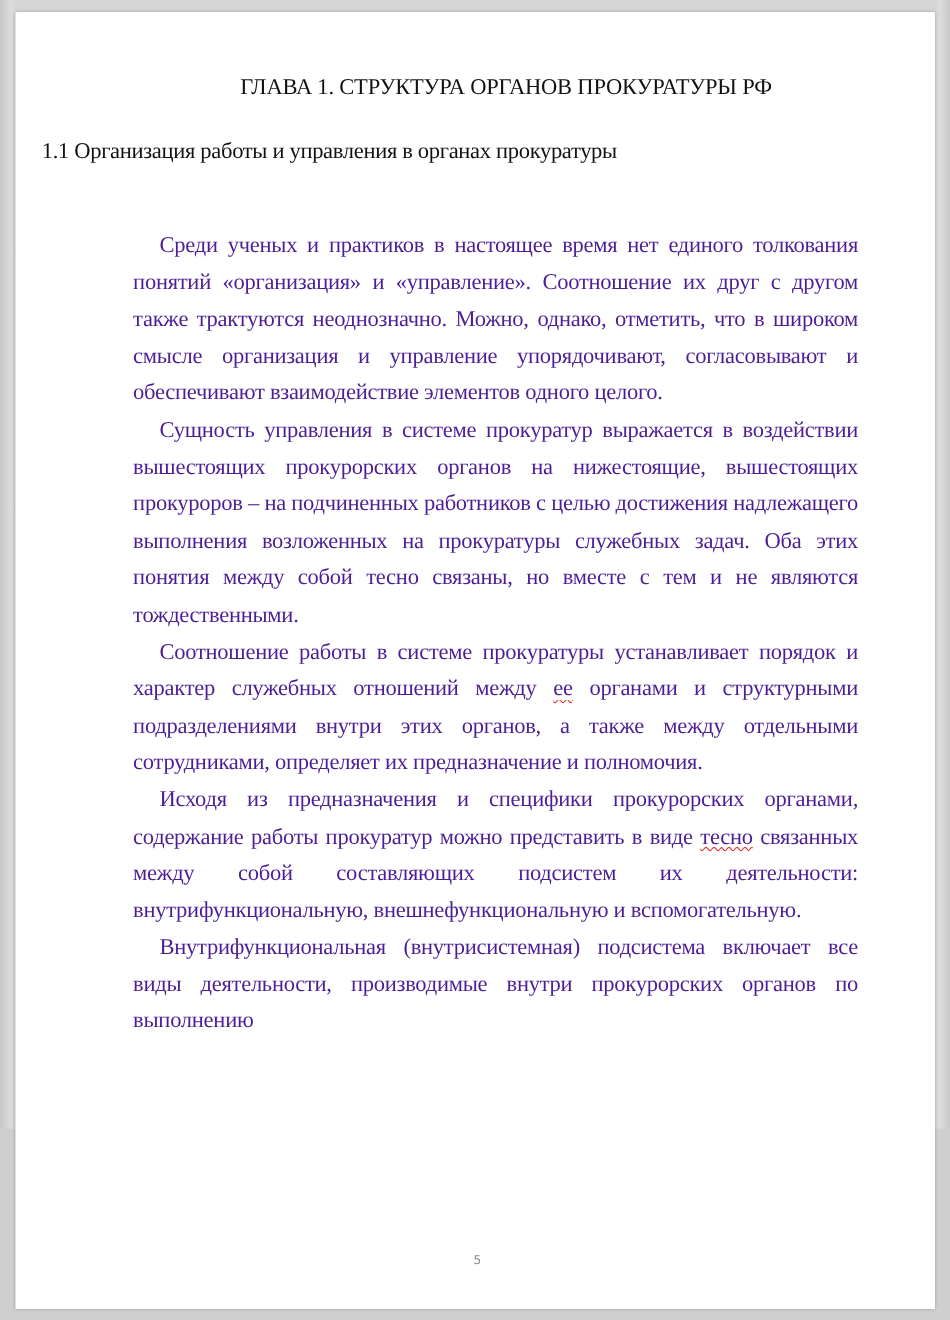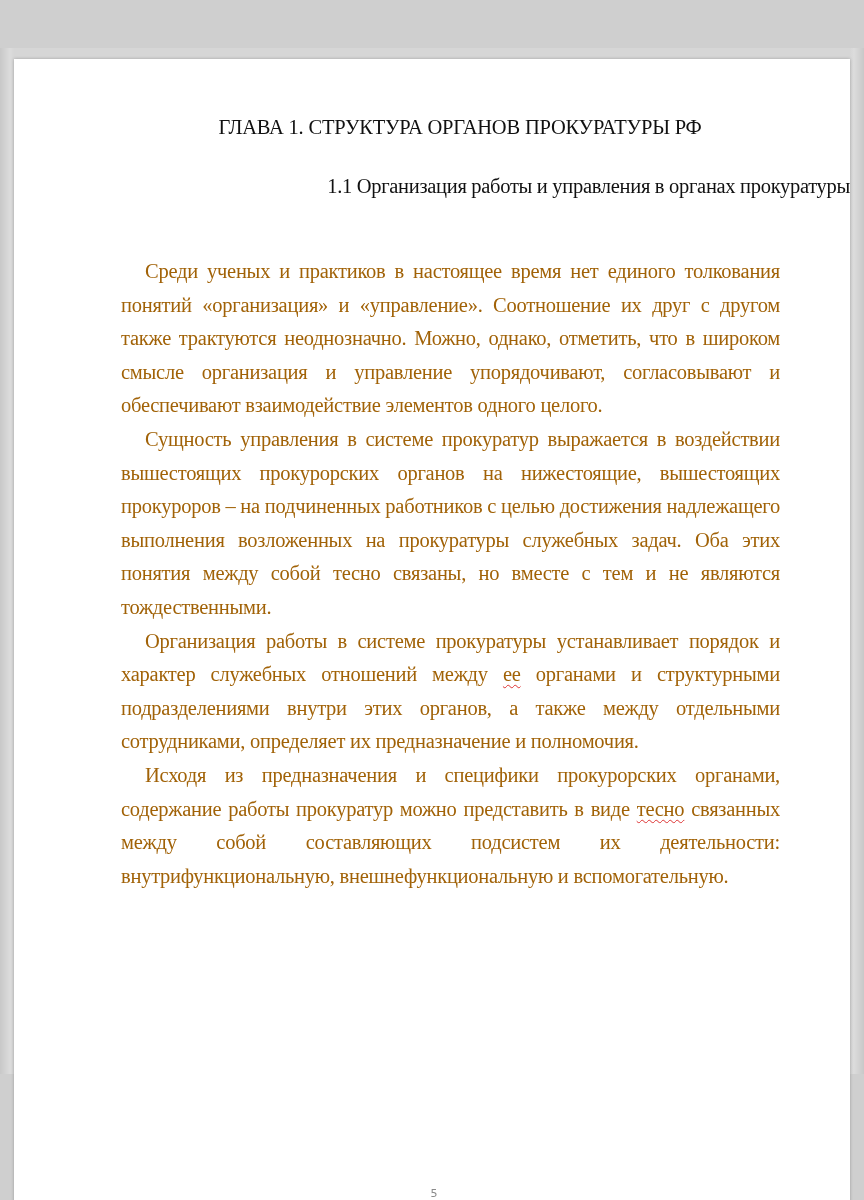--- a/index.html
+++ b/index.html
@@ -12,21 +12,20 @@
     background: #cfcfcf;
     position: relative;
     overflow: hidden;
     font-family: "Liberation Serif", "DejaVu Serif", serif;
   }
   .frame {
     position: absolute;
     left: 0; top: 0;
     width: 864px; height: 1026px;
     background: linear-gradient(to right, #c8c8c8 0px, #dcdcdc 10px, #d6d6d6 14px, #d6d6d6 850px, #dcdcdc 854px, #c8c8c8 864px);
-    margin-top: 48px;
   }
   .page {
     position: absolute;
     left: 14px;
     top: 11px;
     width: 836px;
     height: 1179px;
     background: #ffffff;
     box-shadow: 0 0 3px rgba(0,0,0,0.25);
   }
@@ -43,43 +42,43 @@
     letter-spacing: -0.2px;
     white-space: nowrap;
     margin: 0;
     font-weight: normal;
   }
   .section-title {
     position: absolute;
     left: 0;
     top: 116px;
     width: 836px;
-    text-align: right;
-    padding-left: 46px;
+    text-align: left;
+    padding-left: 24px;
     box-sizing: border-box;
     font-size: 20.5px;
     color: #111;
     letter-spacing: -0.3px;
     white-space: nowrap;
     margin: 0;
     font-weight: normal;
   }
   .body-text {
     position: absolute;
     left: 107px;
     top: 196px;
     width: 659px;
   }
   .para {
     margin: 0;
     font-size: 20.5px;
     line-height: 33.6px;
     text-align: justify;
     text-indent: 24px;
-    color: #a16207;
+    color: #4c1d95;
     letter-spacing: -0.25px;
   }
   .spell {
     text-decoration: underline wavy #d33;
     text-decoration-thickness: 1px;
     text-underline-offset: 3px;
   }
   .page-number {
     position: absolute;
     left: 0;
@@ -99,19 +98,20 @@
 <div class="frame">
   <div class="page">
 
     <h1 class="chapter-title">ГЛАВА 1. СТРУКТУРА ОРГАНОВ ПРОКУРАТУРЫ РФ</h1>
 
     <h2 class="section-title">1.1 Организация работы и управления в органах прокуратуры</h2>
 
     <div class="body-text">
       <p class="para">Среди ученых и практиков в настоящее время нет единого толкования понятий «организация» и «управление». Соотношение их друг с другом также трактуются неоднозначно. Можно, однако, отметить, что в широком смысле организация и управление упорядочивают, согласовывают и обеспечивают взаимодействие элементов одного целого.</p>
       <p class="para">Сущность управления в системе прокуратур выражается в воздействии вышестоящих прокурорских органов на нижестоящие, вышестоящих прокуроров – на подчиненных работников с целью достижения надлежащего выполнения возложенных на прокуратуры служебных задач. Оба этих понятия между собой тесно связаны, но вместе с тем и не являются тождественными.</p>
-      <p class="para"><span>Организация работы в системе прокуратуры устанавливает порядок и характер служебных отношений между </span><span class="spell">ее</span><span> органами и структурными подразделениями внутри этих органов, а также между отдельными сотрудниками, определяет их предназначение и полномочия.</span></p>
+      <p class="para"><span>Соотношение работы в системе прокуратуры устанавливает порядок и характер служебных отношений между </span><span class="spell">ее</span><span> органами и структурными подразделениями внутри этих органов, а также между отдельными сотрудниками, определяет их предназначение и полномочия.</span></p>
       <p class="para"><span>Исходя из предназначения и специфики прокурорских органами, содержание работы прокуратур можно представить в виде </span><span class="spell">тесно</span><span> связанных между собой составляющих подсистем их деятельности: внутрифункциональную, внешнефункциональную и вспомогательную.</span></p>
+      <p class="para">Внутрифункциональная (внутрисистемная) подсистема включает все виды деятельности, производимые внутри прокурорских органов по выполнению</p>
     </div>
 
     <div class="page-number">5</div>
   </div>
 </div>
 
 </body></html>

